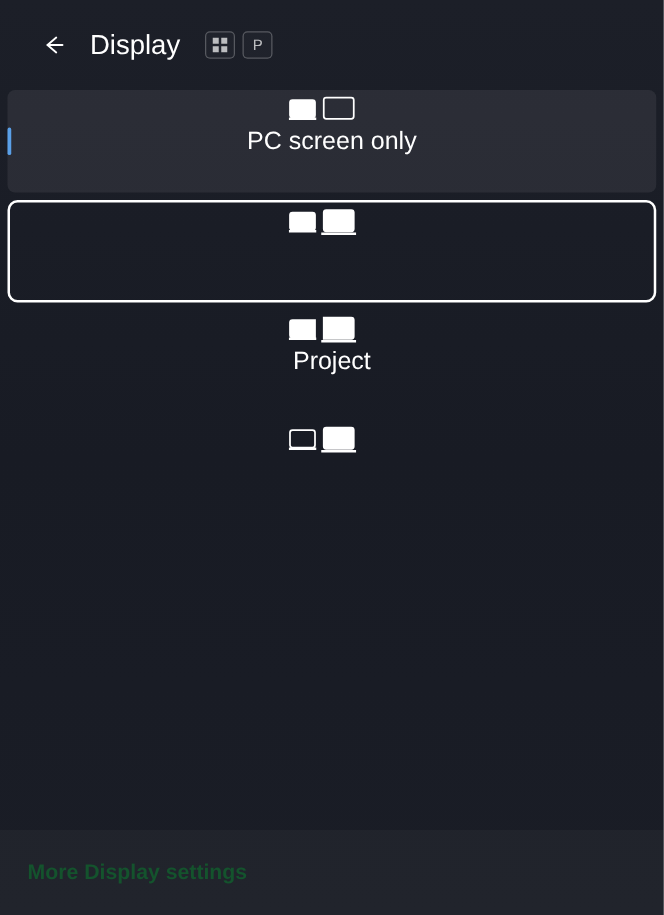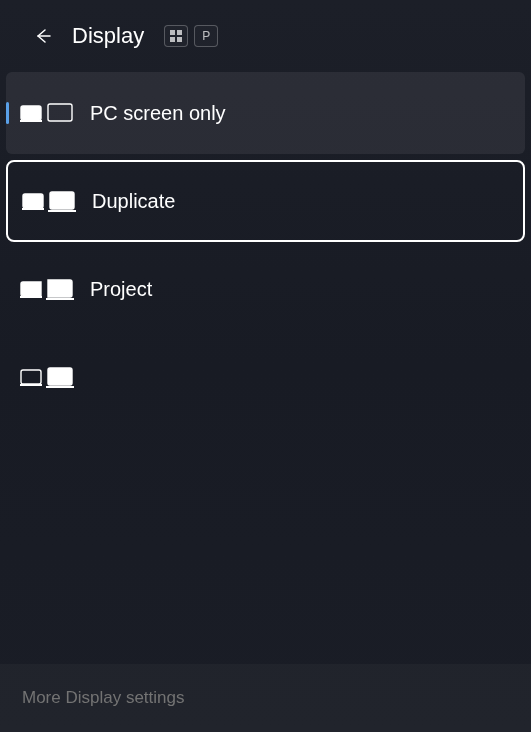--- a/index.html
+++ b/index.html
@@ -61,20 +61,21 @@
     }
     .option {
       display: flex;
       align-items: center;
       height: 82px;
       padding: 0 14px;
       border-radius: 6px;
       cursor: pointer;
       position: relative;
       margin-bottom: 6px;
+      flex-direction: column;
     }
     .option.selected {
       background: rgba(255,255,255,0.07);
     }
     .option.selected::before {
       content: '';
       position: absolute;
       left: 0px;
       top: 50%;
       transform: translateY(-50%);
@@ -108,22 +109,22 @@
       right: 0;
       height: 68px;
       background: rgba(255,255,255,0.03);
       display: flex;
       align-items: center;
       padding: 0 22px;
       cursor: pointer;
     }
     .footer-link {
       font-size: 17px;
-      color: #737373;
-      font-weight: 400;
+      color: #14532d;
+      font-weight: 700;
     }
   </style>
 </head>
 <body>
 
 <div class="header">
   <div class="back-btn">
     <svg width="20" height="20" viewBox="0 0 20 20" fill="none" stroke="#ffffff" stroke-width="1.5">
       <path d="M13 4 L6 10 L13 16" stroke-linecap="round" stroke-linejoin="round"></path>
       <path d="M6 10 L18 10" stroke-linecap="round"></path>
@@ -158,21 +159,20 @@
 
   <div class="option focused">
     <div class="option-icon">
       <svg width="54" height="24" viewBox="0 0 54 24" fill="none" stroke="#ffffff" stroke-width="1.4">
         <rect x="1" y="5" width="20" height="14" rx="2" fill="#ffffff"></rect>
         <path d="M0 20 L22 20" stroke-width="2"></path>
         <rect x="28" y="3" width="24" height="17" rx="2" fill="#ffffff"></rect>
         <path d="M26 22 L54 22" stroke-width="2"></path>
       </svg>
     </div>
-    <div class="option-label">Duplicate</div>
   </div>
 
   <div class="option">
     <div class="option-icon">
       <svg width="54" height="24" viewBox="0 0 54 24" fill="none" stroke="#ffffff" stroke-width="1.4">
         <path d="M1 7 Q1 5 3 5 L21 5 L21 19 L3 19 Q1 19 1 17 Z" fill="#ffffff"></path>
         <path d="M0 20 L22 20" stroke-width="2"></path>
         <path d="M28 3 L50 3 Q52 3 52 5 L52 18 Q52 20 50 20 L28 20 Z" fill="#ffffff"></path>
         <path d="M26 22 L54 22" stroke-width="2"></path>
       </svg>

